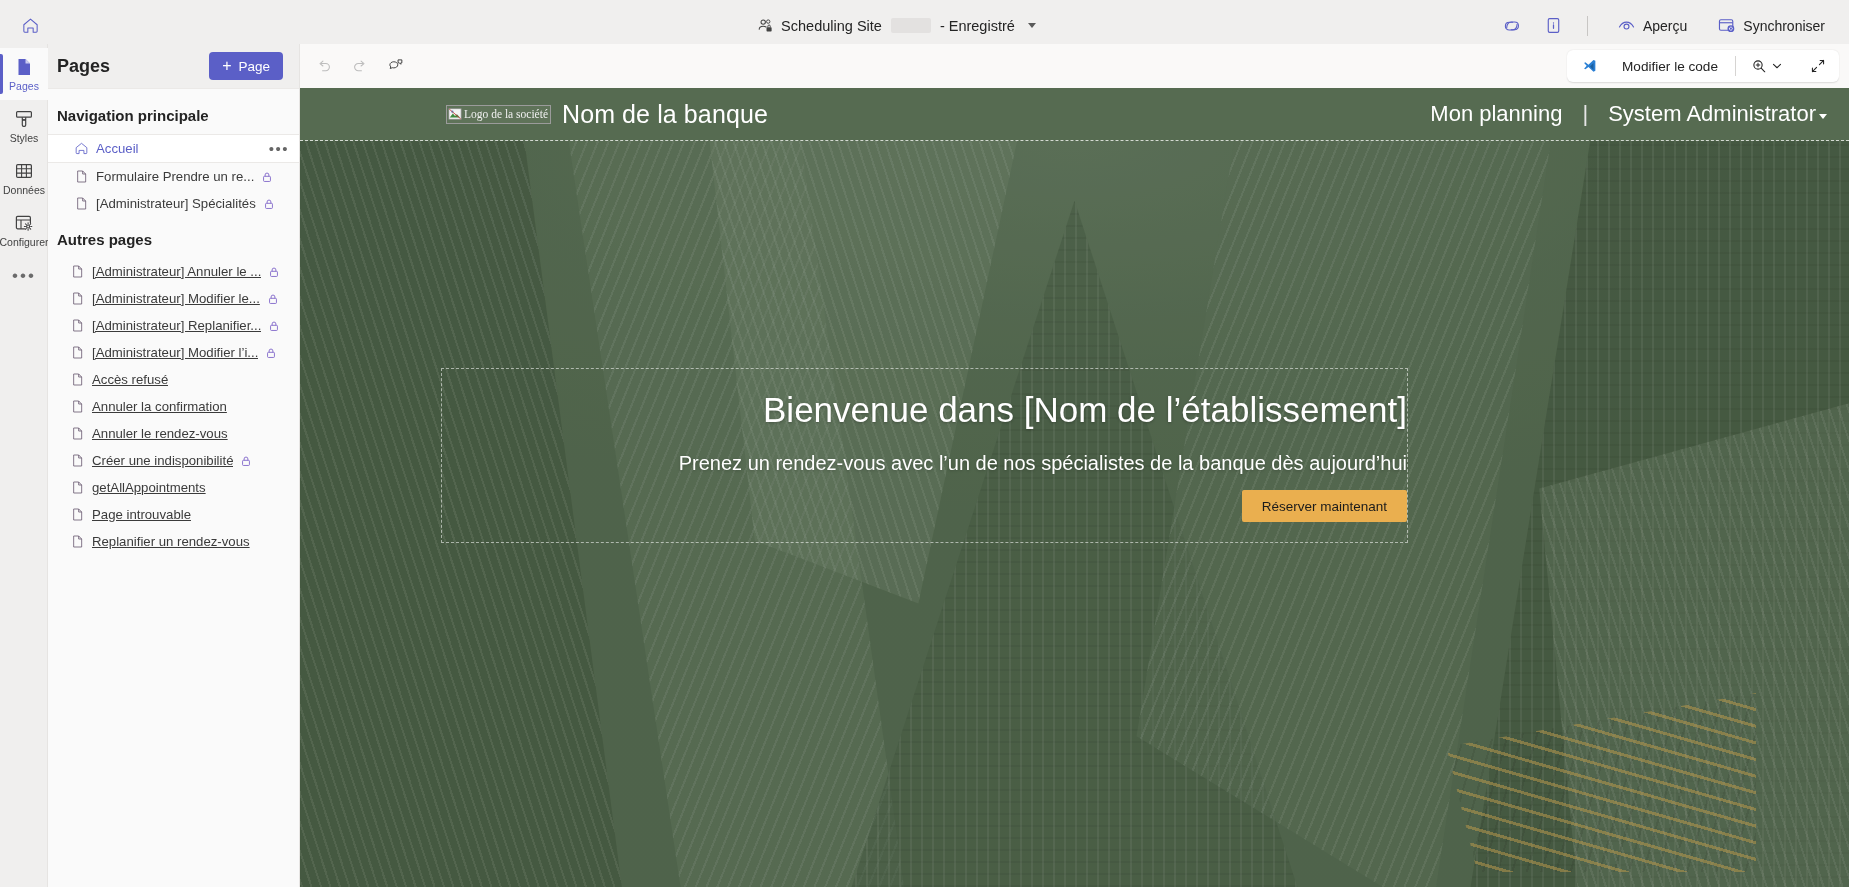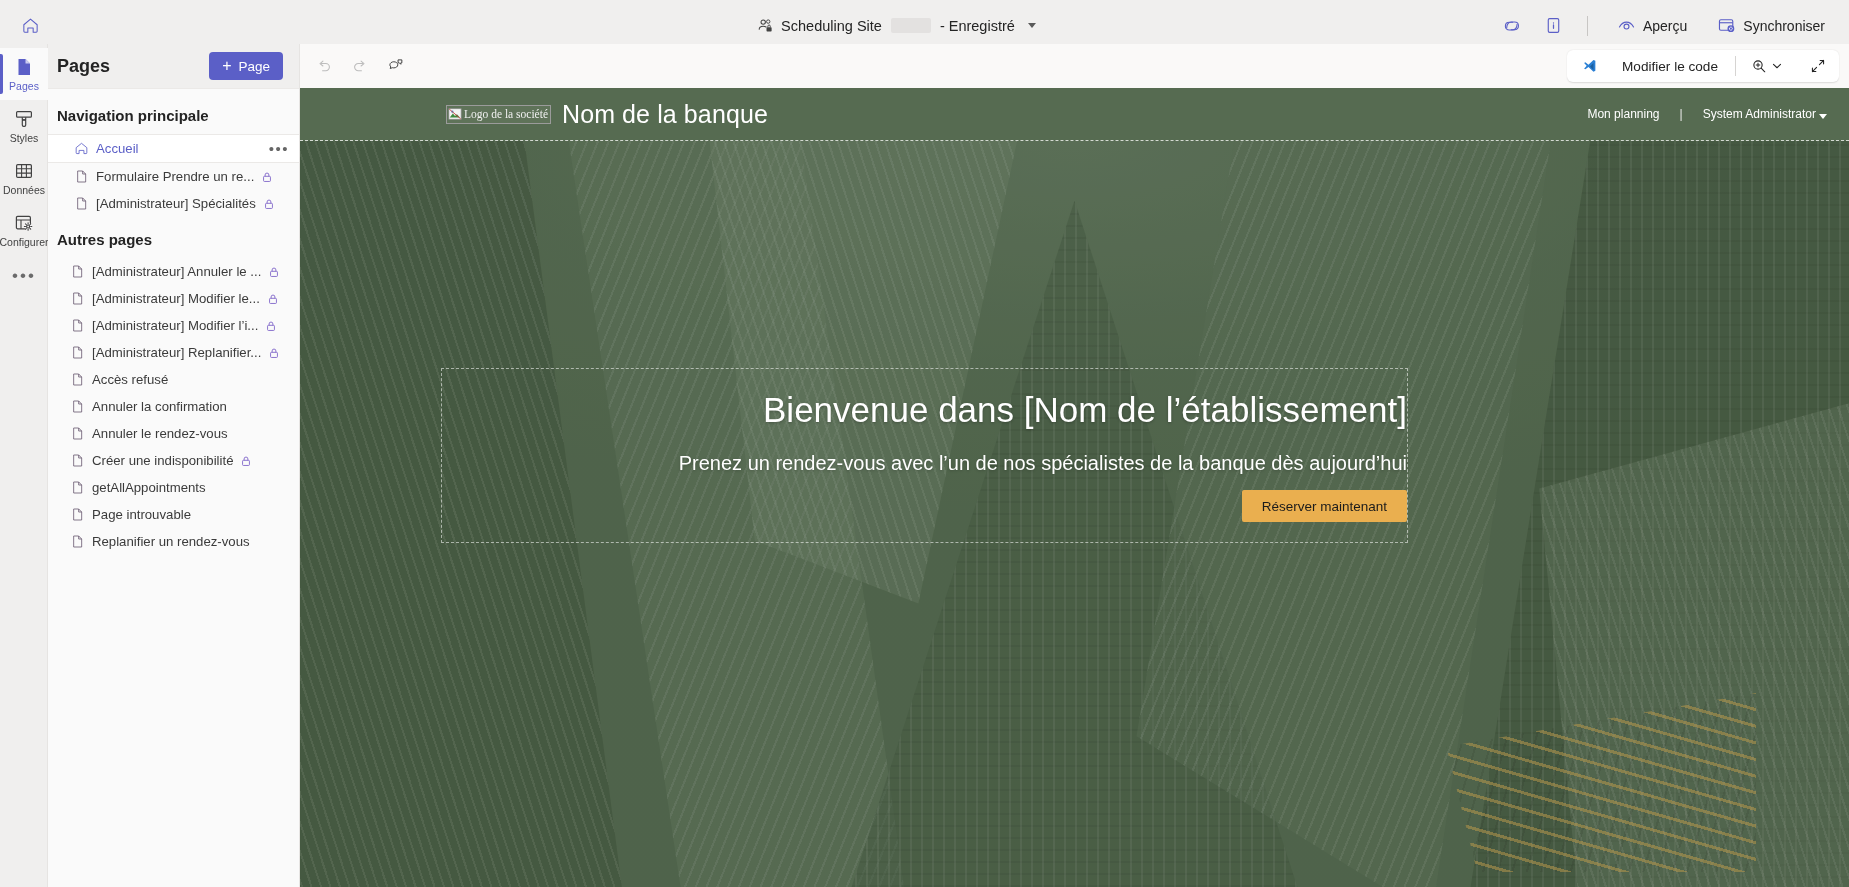--- a/index.html
+++ b/index.html
@@ -129,21 +129,21 @@
     height: 27px; padding: 0 10px 0 9px;
     cursor: pointer; position: relative;
     font-size: 13.2px; color: #3b3b3b;
   }
   .page-row.selected {
     background: #ffffff; color: #5b5fc7;
     border-top: 1px solid #ebe9e7; border-bottom: 1px solid #ebe9e7;
     height: 29px;
   }
   .page-row.indent { padding-left: 26px; }
-  .page-row.indent2 { padding-left: 22px; }
+  .page-row.indent2 { padding-left: 22px; text-decoration: underline; }
   .page-icon { width: 22px; display: flex; align-items: center; flex-shrink: 0; }
   .page-label { white-space: nowrap; overflow: hidden; text-overflow: ellipsis; }
   .lock-icon { margin-left: 7px; display: flex; align-items: center; flex-shrink: 0; }
   .row-ellipsis {
     margin-left: auto; color: #666; font-size: 15px; letter-spacing: 1.5px;
     padding-left: 6px;
   }
 
   
   .canvas-wrap {
@@ -213,21 +213,21 @@
   .broken-glyph {
     width: 14px; height: 14px; margin-right: 2px; flex-shrink: 0;
   }
   .bank-name {
     font-size: 25px; color: #ffffff; font-weight: 400;
     font-family: "Liberation Sans", sans-serif;
     letter-spacing: 0.1px;
   }
   .site-nav {
     margin-left: auto; display: flex; align-items: center;
-    color: #ffffff; font-size: 12px;
+    color: #ffffff; font-size: 22px;
   }
   .site-nav a { color: #ffffff; text-decoration: none; cursor: pointer; }
   .nav-pipe { margin: 0 20px; color: #e6e6e6; font-weight: 300; }
   .nav-user { display: inline-flex; align-items: center; gap: 3px; cursor: pointer; }
   .nav-caret {
     width: 0; height: 0;
     border-left: 4.5px solid transparent;
     border-right: 4.5px solid transparent;
     border-top: 5px solid #ffffff;
     margin-top: 4px;
@@ -488,37 +488,37 @@
       </span>
     </div>
 
     <div class="page-row indent2">
       <span class="page-icon">
         <svg width="15" height="15" viewBox="0 0 18 18" fill="none">
             <path d="M4.4 2.4h6L14 6v9.6H4.4V2.4z" stroke="#6b5c72" stroke-width="1"></path>
             <path d="M10.4 2.4V6H14" stroke="#6b5c72" stroke-width="1"></path>
           </svg>
       </span>
-      <span class="page-label">[Administrateur] Modifier l’i...</span>
+      <span class="page-label">[Administrateur] Replanifier...</span>
       <span class="lock-icon">
         <svg width="12" height="12" viewBox="0 0 14 14" fill="none">
             <rect x="3" y="6.2" width="8" height="6" rx="1" stroke="#7a5fc7" stroke-width="1"></rect>
             <path d="M4.8 6.2V4.6a2.2 2.2 0 0 1 4.4 0v1.6" stroke="#7a5fc7" stroke-width="1"></path>
           </svg>
       </span>
     </div>
 
     <div class="page-row indent2">
       <span class="page-icon">
         <svg width="15" height="15" viewBox="0 0 18 18" fill="none">
             <path d="M4.4 2.4h6L14 6v9.6H4.4V2.4z" stroke="#6b5c72" stroke-width="1"></path>
             <path d="M10.4 2.4V6H14" stroke="#6b5c72" stroke-width="1"></path>
           </svg>
       </span>
-      <span class="page-label">[Administrateur] Replanifier...</span>
+      <span class="page-label">[Administrateur] Modifier l’i...</span>
       <span class="lock-icon">
         <svg width="12" height="12" viewBox="0 0 14 14" fill="none">
             <rect x="3" y="6.2" width="8" height="6" rx="1" stroke="#7a5fc7" stroke-width="1"></rect>
             <path d="M4.8 6.2V4.6a2.2 2.2 0 0 1 4.4 0v1.6" stroke="#7a5fc7" stroke-width="1"></path>
           </svg>
       </span>
     </div>
 
     <div class="page-row indent2">
       <span class="page-icon">

